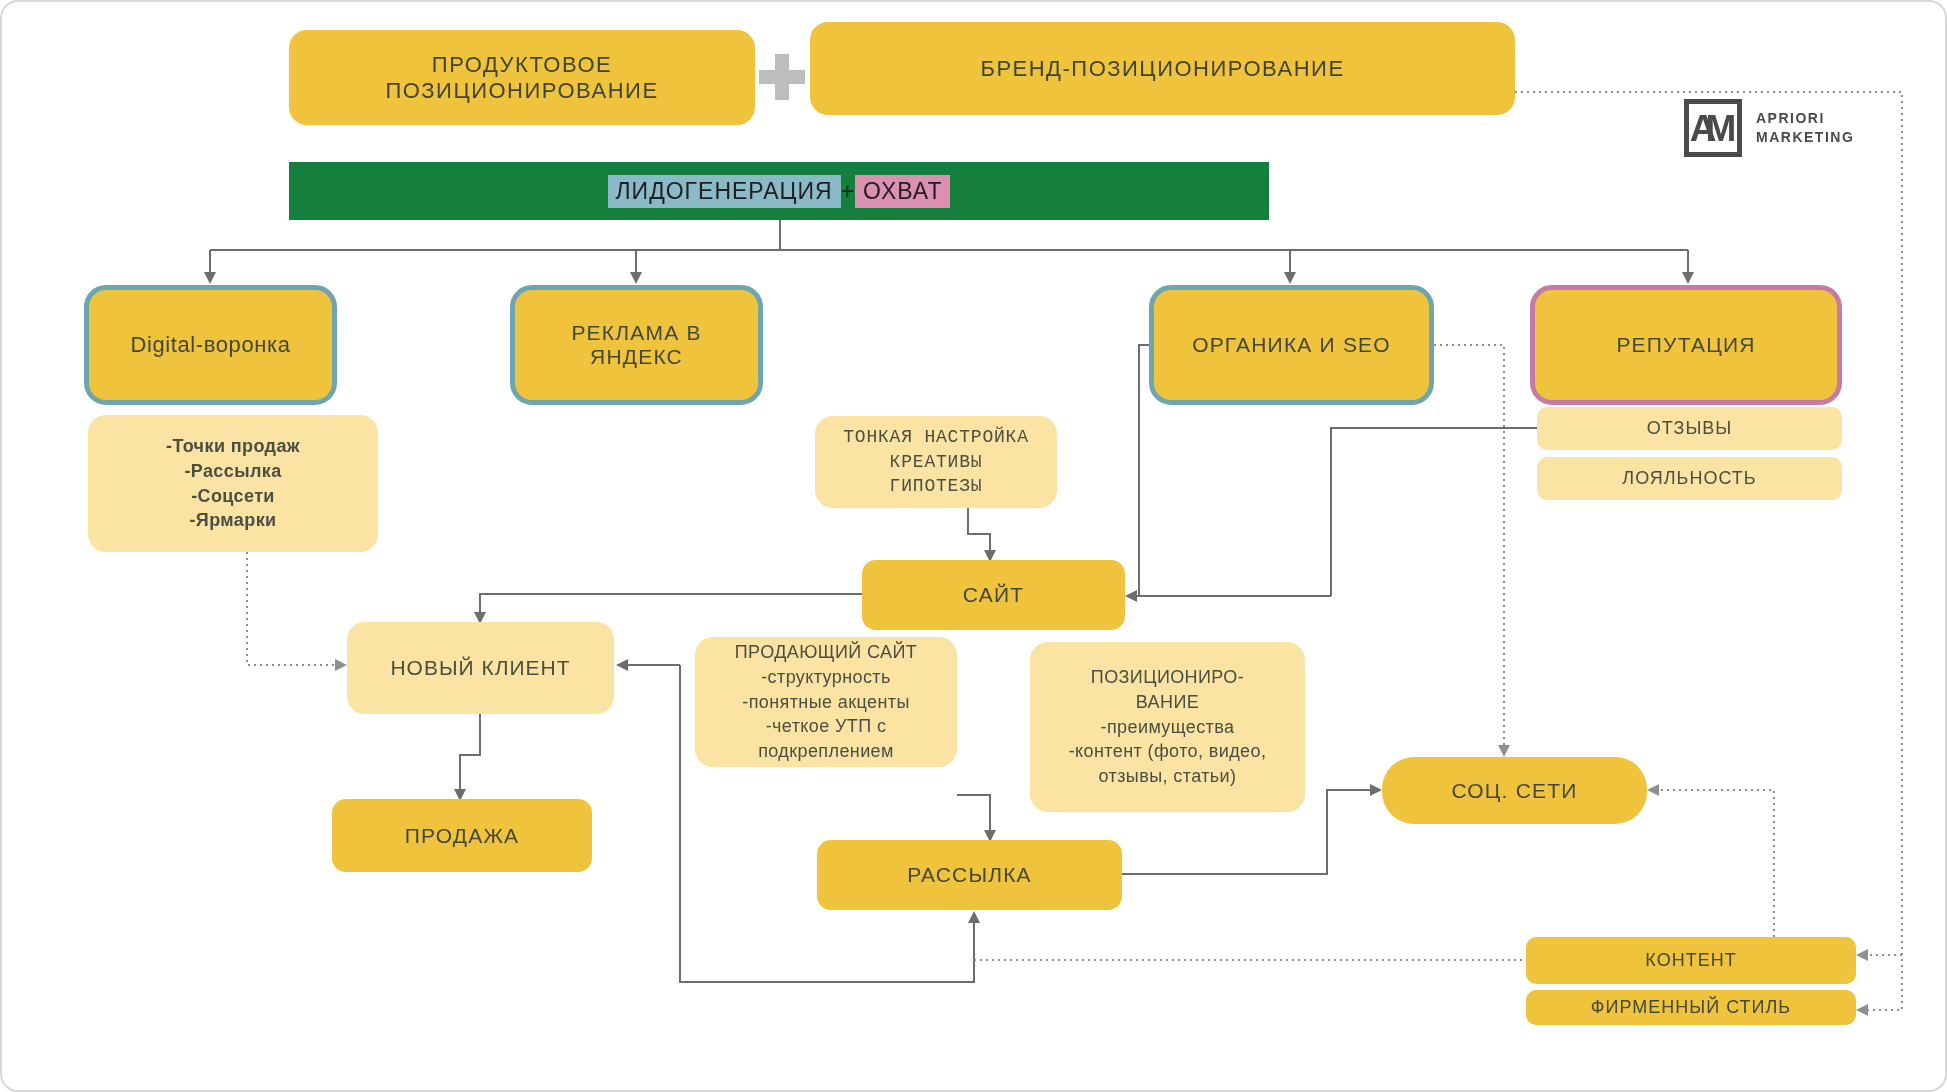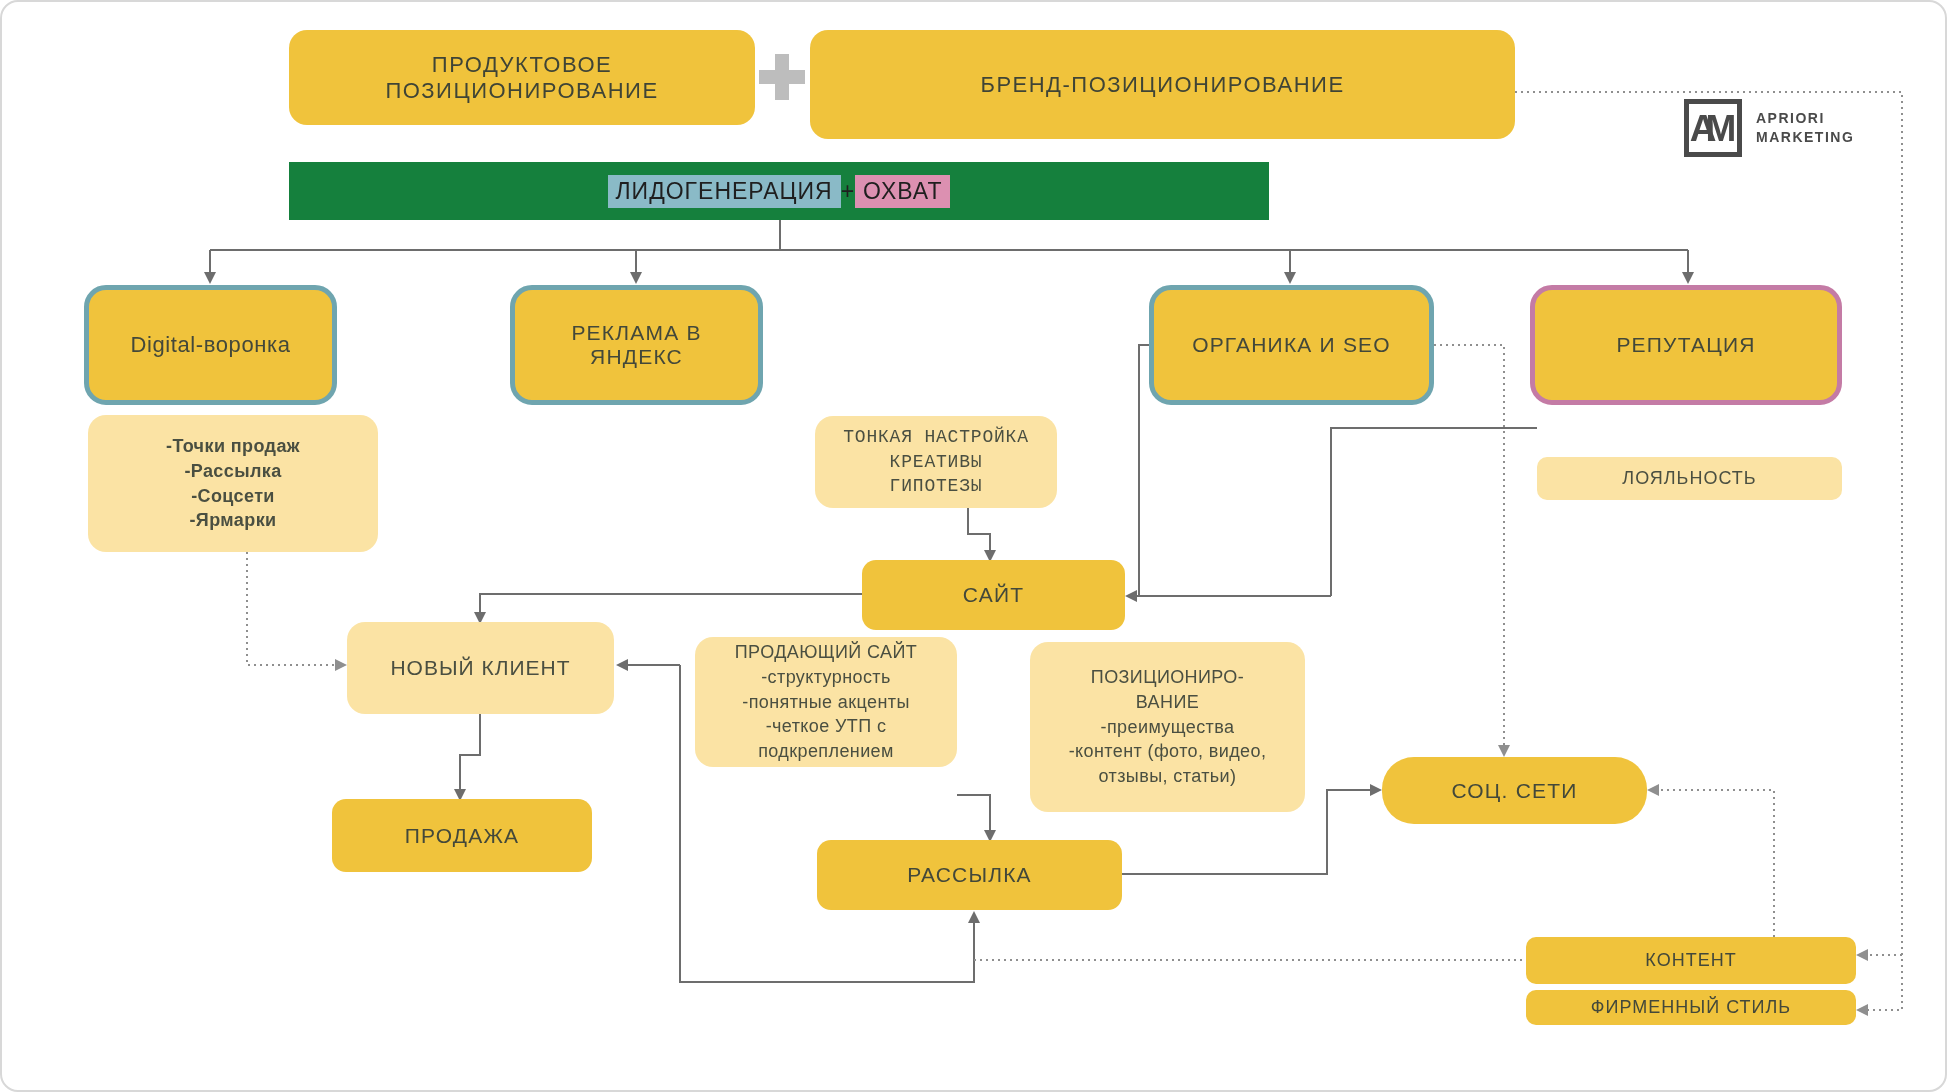--- a/index.html
+++ b/index.html
@@ -83,21 +83,21 @@
   <div class="node bright r18 big-label" style="left:287px;top:28px;width:466px;height:95px;">
     <span class="lbl">ПРОДУКТОВОЕ
 ПОЗИЦИОНИРОВАНИЕ</span>
   </div>
 
   <div id="plus-icon">
     <span class="pv"></span>
     <span class="ph"></span>
   </div>
 
-  <div class="node bright r18 big-label" style="left:808px;top:28px;width:705px;height:109px;">
+  <div class="node bright r18 big-label" style="left:808px;top:20px;width:705px;height:93px;">
     <span class="lbl">БРЕНД-ПОЗИЦИОНИРОВАНИЕ</span>
   </div>
 
   <div id="logo">
     <div class="mono">AM</div>
     <div class="words">
       <div>APRIORI</div>
       <div>MARKETING</div>
     </div>
   </div>
@@ -131,20 +131,23 @@
 -Соцсети
 -Ярмарки</span>
   </div>
 
   <div class="node light r18 small-label" style="left:813px;top:414px;width:242px;height:92px;letter-spacing:0.8px;font-family:Liberation Mono, monospace;">
     <span class="lbl">ТОНКАЯ НАСТРОЙКА
 КРЕАТИВЫ
 ГИПОТЕЗЫ</span>
   </div>
 
+  <div class="node light r10 tiny-label" style="left:1535px;top:405px;width:305px;height:43px;">
+    <span class="lbl">ОТЗЫВЫ</span>
+  </div>
 
   <div class="node light r10 tiny-label" style="left:1535px;top:455px;width:305px;height:43px;">
     <span class="lbl">ЛОЯЛЬНОСТЬ</span>
   </div>
 
   <div class="node bright r14 mid-label" style="left:860px;top:558px;width:263px;height:70px;">
     <span class="lbl">САЙТ</span>
   </div>
 
   <div class="node light r18 mid-label" style="left:345px;top:620px;width:267px;height:92px;letter-spacing:1px;">

